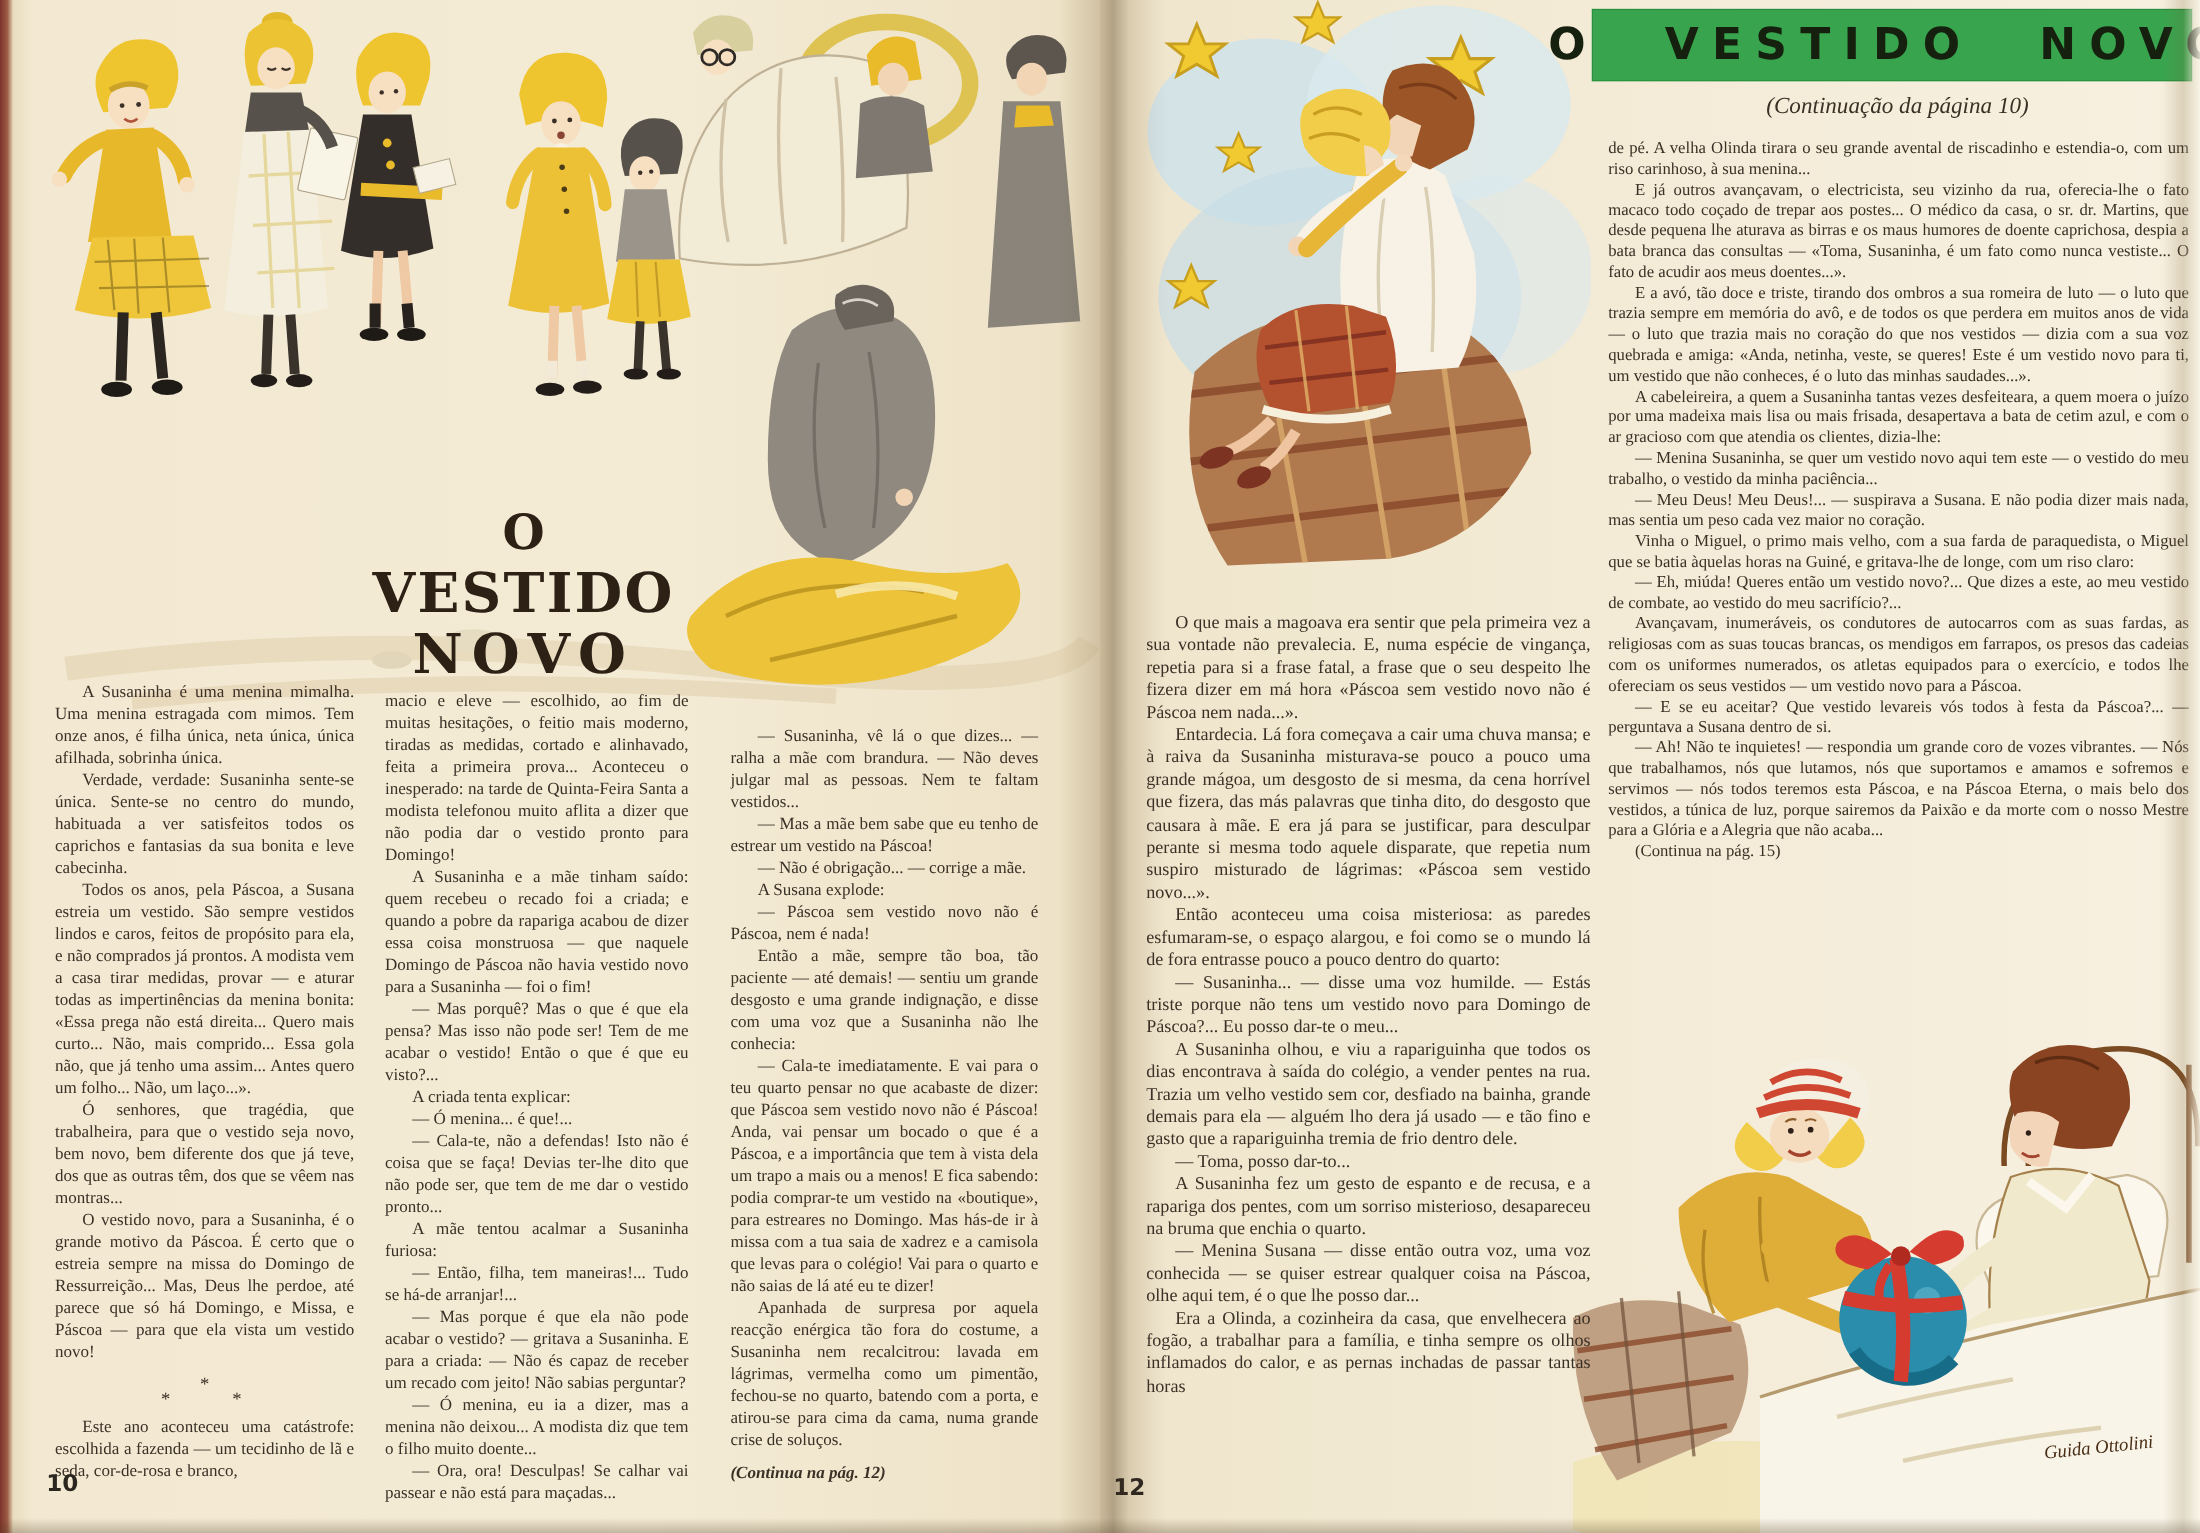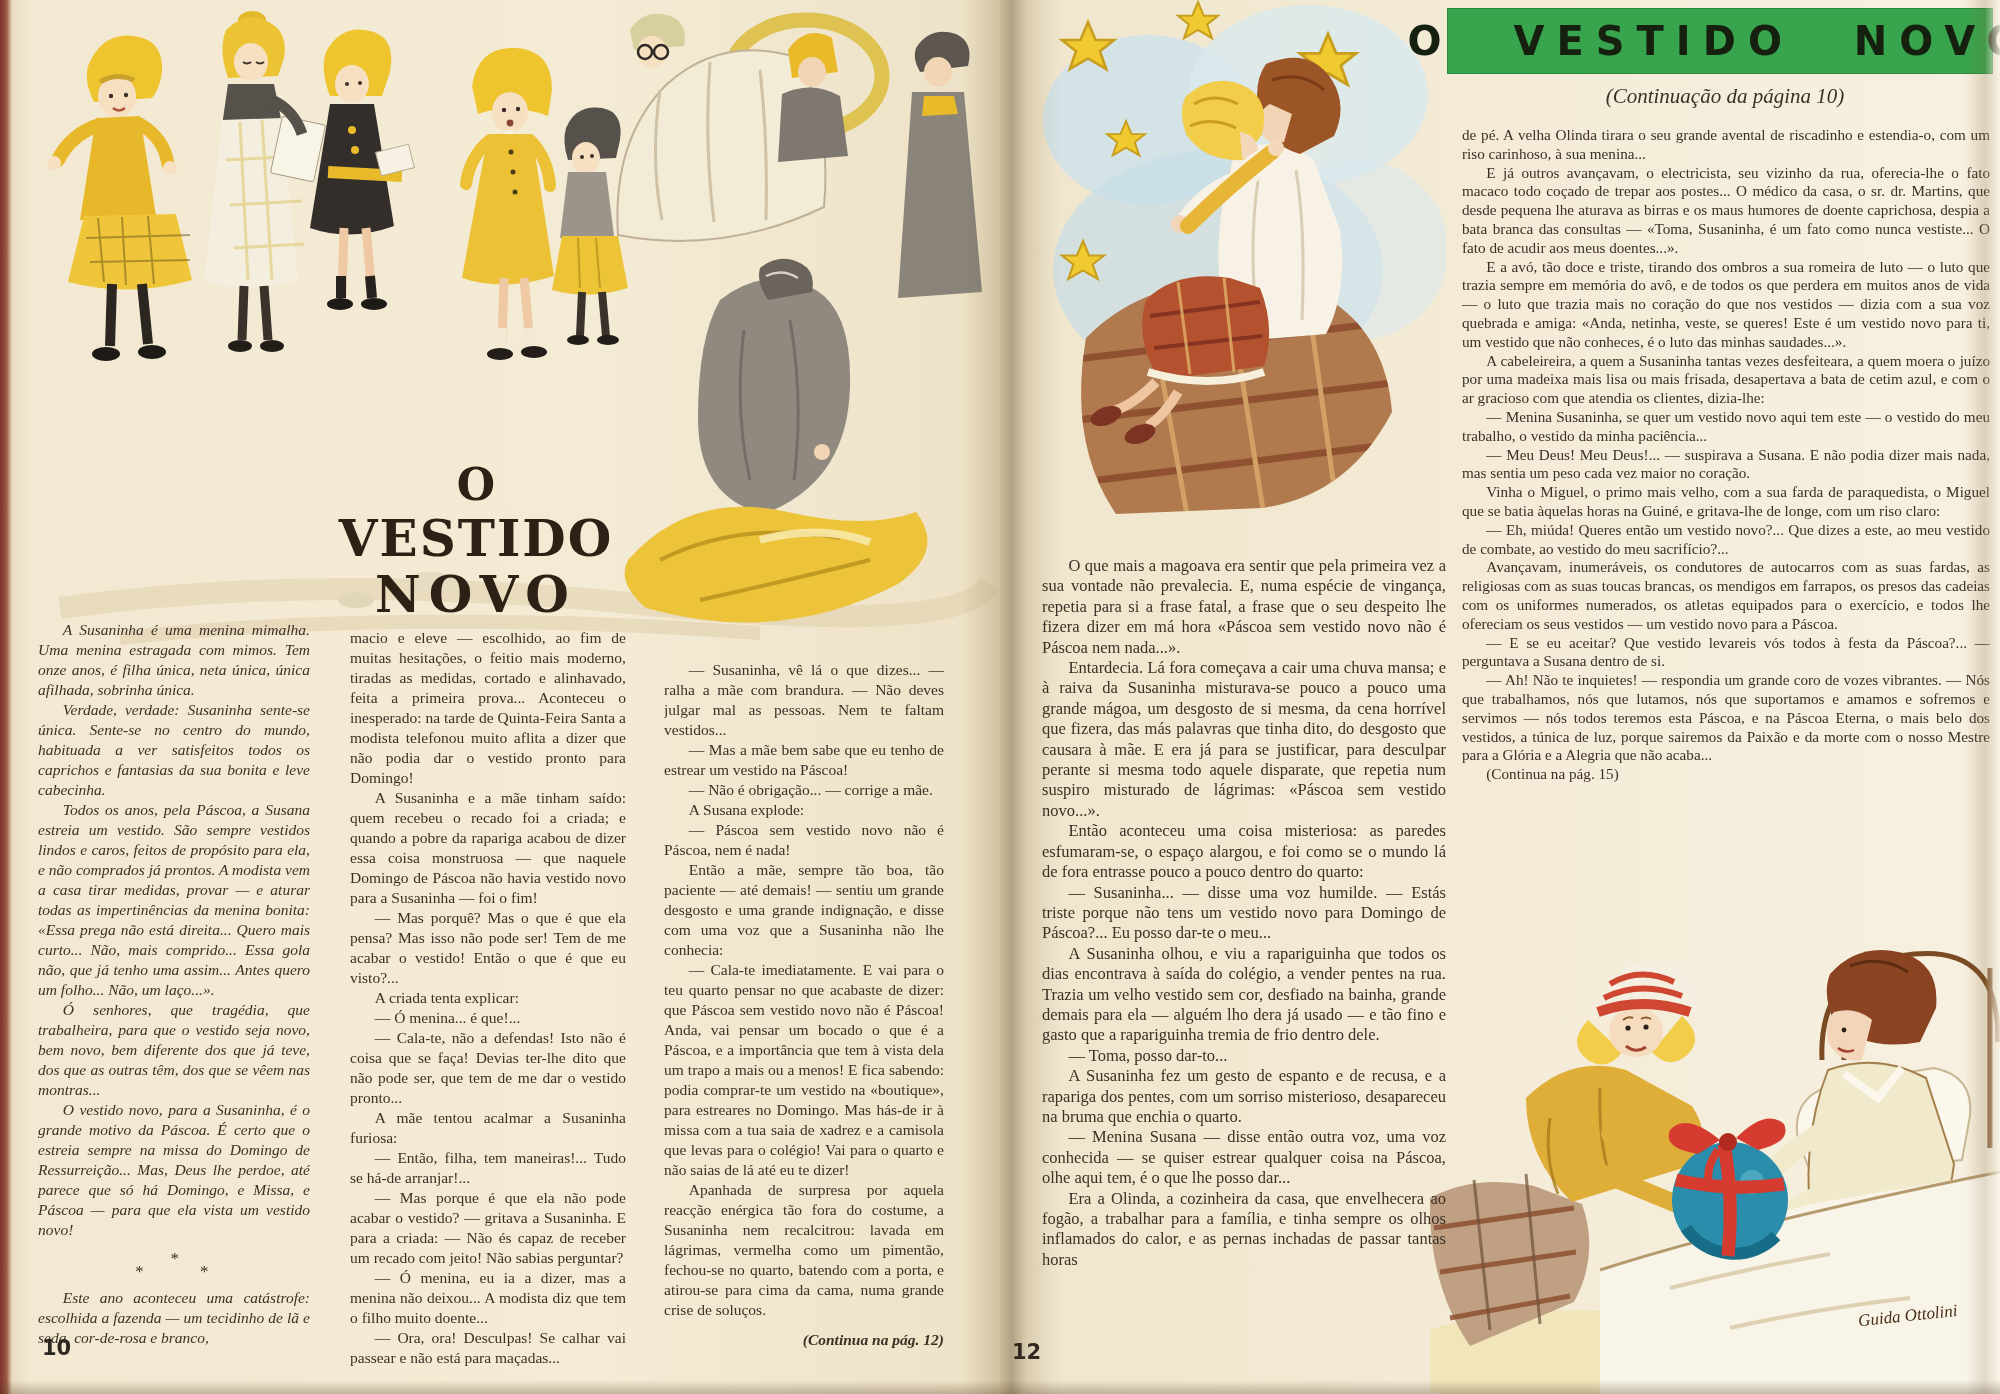--- a/index.html
+++ b/index.html
@@ -36,31 +36,31 @@
     position:absolute;left:320px;top:460px;width:312px;z-index:2;
     text-align:center;font-family:"DejaVu Serif",serif;font-weight:bold;color:#2d2115;
   }
   .story-title .t1{font-size:44px;line-height:50px;}
   .story-title .t2{font-size:50px;line-height:58px;letter-spacing:2px;}
   .story-title .t3{font-size:50px;line-height:54px;letter-spacing:8px;}
 
   .col{position:absolute;text-align:justify;z-index:2;overflow:hidden;hyphens:auto;}
   .col p{margin:0;text-indent:1.6em;}
   .cont [data-bind-list] > p:first-child{text-indent:0;}
-  .colL1{left:38px;top:620px;width:272px;height:758px;font-size:15.5px;line-height:20px;font-style:italic;}
+  .colL1{left:50px;top:620px;width:272px;height:758px;font-size:15.5px;line-height:20px;}
   .colL2{left:350px;top:628px;width:276px;height:752px;font-size:15.5px;line-height:20px;}
   .colL3{left:664px;top:628px;width:280px;height:752px;font-size:15.5px;line-height:20px;margin-top:32px;}
   .colRA{left:42px;top:556px;width:404px;height:824px;font-size:16.5px;line-height:20.4px;}
   .colRB{left:462px;top:126px;width:528px;height:800px;font-size:15.2px;line-height:18.8px;}
 
   .divider{text-align:center;padding:12px 0 10px;font-size:17px;line-height:13px;color:#3b3026;}
   .divider span{display:block;}
   .divider span:nth-child(2){letter-spacing:26px;padding-left:20px;}
 
-  .continua{ text-align:right;font-style:italic;font-weight:bold;font-size:15.5px;margin-top:10px;}
+  .continua{ font-style:italic;font-weight:bold;font-size:15.5px;margin-top:10px;}
 
   .banner{
     position:absolute;left:447px;top:8px;width:546px;height:66px;z-index:3;
     background:#38a54e;display:flex;align-items:center;justify-content:center;
     box-shadow:inset 0 0 0 1px rgba(0,60,20,.25);
   }
   .banner h2{
     margin:0;font-family:"DejaVu Sans","Liberation Sans",sans-serif;font-weight:800;
     font-size:40px;letter-spacing:12px;word-spacing:34px;color:#15200f;white-space:nowrap;
   }

